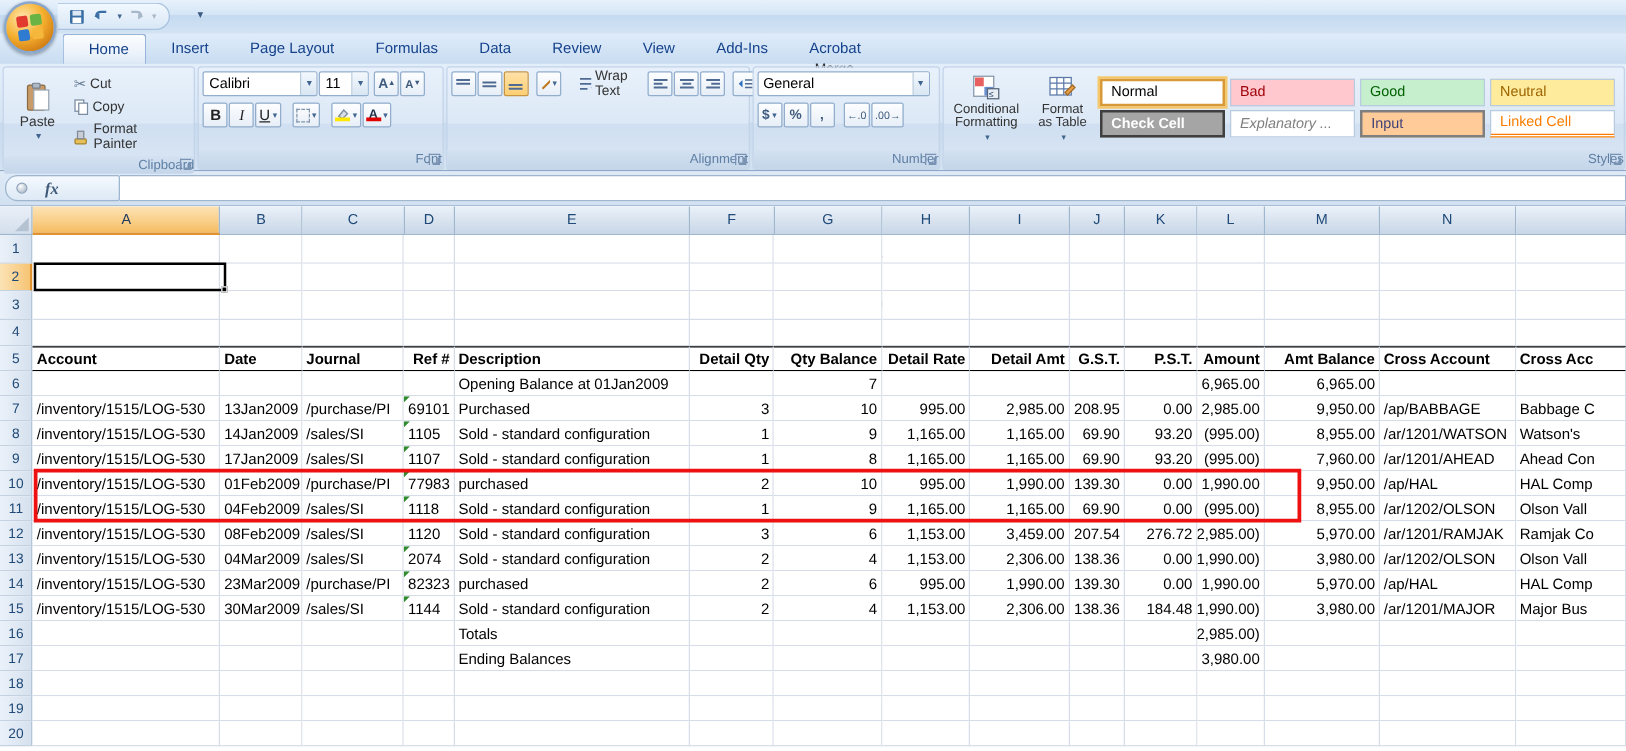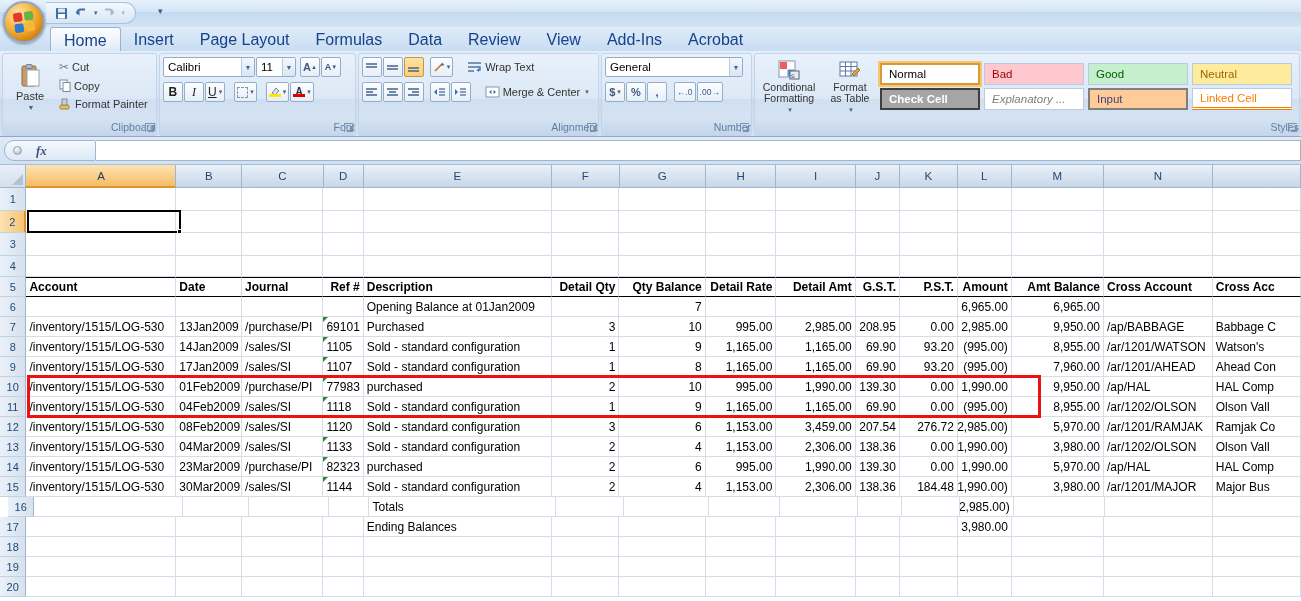--- a/index.html
+++ b/index.html
@@ -15,21 +15,21 @@
          border-radius:0 12px 12px 0; padding:0 10px 0 6px; }
   .qat-btn { width:18px; height:18px; display:flex; align-items:center; justify-content:center; border-radius:3px; font-size:12px; }
   .office-btn { position:absolute; left:3px; top:1px; width:42px; height:42px; border-radius:50%; z-index:30;
      background:radial-gradient(circle at 35% 30%, #ffe8b0, #f6b02f 45%, #cf7a12 80%, #9c5508);
      border:2px solid #89a7cc; box-shadow:0 1px 3px rgba(0,0,0,.4); display:flex; align-items:center; justify-content:center; }
   .office-logo { width:20px; height:20px; display:grid; grid-template-columns:9px 9px; grid-template-rows:9px 9px; gap:2px; transform:rotate(-8deg); }
   .office-logo i { border-radius:2px; }
 
   
   .tabrow { height:24px; background:linear-gradient(#dfecfa,#c8dcf1); display:flex; padding-left:50px; position:relative; }
-  .tab { font-size:16px; color:#15428b; padding:4px 13px 0 13px; cursor:default; position:relative; }
+  .tab { font-size:12px; color:#15428b; padding:4px 13px 0 20px; cursor:default; position:relative; }
   .tab.active { background:linear-gradient(#fbfdfe,#edf3fb 60%,#dde9f6); border:1px solid #96b4d8; border-bottom:none;
      border-radius:3px 3px 0 0; color:#15428b; }
 
   
   .ribbon { height:86px; background:linear-gradient(#e3eefb,#d6e4f4 55%,#c8daee 56%,#d2e2f2); border-bottom:1px solid #8fa8c8; display:flex; padding:1px 0 0 1px; }
   .rgroup { height:83px; margin:1px 1px 0 1px; border:1px solid #c3d4e9; border-radius:3px; position:relative;
      background:linear-gradient(#e8f1fb,#dce8f6 55%,#d0dff1 56%,#d9e6f4); display:flex; flex-direction:column; }
   .rg-body { flex:1; display:flex; padding:2px 3px; }
   .rg-label { height:15px; font-size:10.5px; color:#5e7fa4; text-align:right; background:linear-gradient(#d3e1f1,#c5d6ea);
      border-radius:0 0 2px 2px; position:relative; line-height:14px; }
@@ -244,21 +244,21 @@
           </div>
         </div>
       </div>
       <div class="rg-label">
         <span>Font</span>
         <span class="dlg"></span>
       </div>
     </div>
 
     <div class="rgroup" style="width:243px">
-      <div class="rg-body" style="flex-direction:column;gap:3px">
+      <div class="rg-body" style="flex-direction:row;gap:3px">
         <div class="smallrow">
           <div class="sbtn framed">
               <svg width="13" height="11">
                 <g stroke="#4f6b93" stroke-width="1.6">
                   <line x1="1" y1="2" x2="12" y2="2"></line>
                   <line x1="1" y1="5" x2="12" y2="5"></line>
                 </g>
               </svg>
             </div>
           <div class="sbtn framed">
@@ -688,21 +688,21 @@
           <div class="cell num" style="width: 55px;">(2,985.00)</div>
           <div class="cell num" style="width: 94px;">5,970.00</div>
           <div class="cell" style="width: 111px;">/ar/1201/RAMJAK</div>
           <div class="cell" style="width: 90px;">Ramjak Co</div>
         </div>
         <div class="grow" style="height: 20px;">
           <div class="rowh">13</div>
           <div class="cell" style="width: 153px;">/inventory/1515/LOG-530</div>
           <div class="cell" style="width: 67px;">04Mar2009</div>
           <div class="cell" style="width: 83px;">/sales/SI</div>
-          <div class="cell ref-flag" style="width: 41px;">1133</div>
+          <div class="cell ref-flag" style="width: 41px;">2074</div>
           <div class="cell" style="width: 192px;">Sold - standard configuration</div>
           <div class="cell num" style="width: 69px;">2</div>
           <div class="cell num" style="width: 88px;">4</div>
           <div class="cell num" style="width: 72px;">1,153.00</div>
           <div class="cell num" style="width: 81px;">2,306.00</div>
           <div class="cell num" style="width: 45px;">138.36</div>
           <div class="cell num" style="width: 59px;">0.00</div>
           <div class="cell num" style="width: 55px;">(1,990.00)</div>
           <div class="cell num" style="width: 94px;">3,980.00</div>
           <div class="cell" style="width: 111px;">/ar/1202/OLSON</div>
@@ -737,21 +737,21 @@
           <div class="cell num" style="width: 88px;">4</div>
           <div class="cell num" style="width: 72px;">1,153.00</div>
           <div class="cell num" style="width: 81px;">2,306.00</div>
           <div class="cell num" style="width: 45px;">138.36</div>
           <div class="cell num" style="width: 59px;">184.48</div>
           <div class="cell num" style="width: 55px;">(1,990.00)</div>
           <div class="cell num" style="width: 94px;">3,980.00</div>
           <div class="cell" style="width: 111px;">/ar/1201/MAJOR</div>
           <div class="cell" style="width: 90px;">Major Bus</div>
         </div>
-        <div class="grow" style="height: 20px; margin-left: 8px;">
+        <div class="grow" style="height: 20px;">
           <div class="rowh">16</div>
           <div class="cell" style="width: 153px;"></div>
           <div class="cell" style="width: 67px;"></div>
           <div class="cell" style="width: 83px;"></div>
           <div class="cell" style="width: 41px;"></div>
           <div class="cell" style="width: 192px;">Totals</div>
           <div class="cell num" style="width: 69px;"></div>
           <div class="cell num" style="width: 88px;"></div>
           <div class="cell num" style="width: 72px;"></div>
           <div class="cell num" style="width: 81px;"></div>

